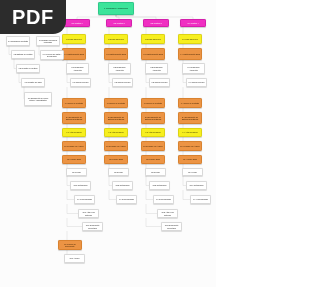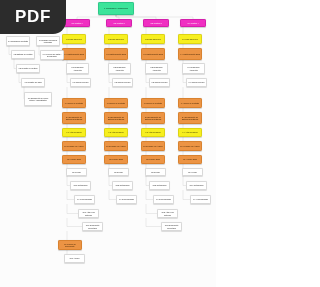--- a/index.html
+++ b/index.html
@@ -30,21 +30,21 @@
   .n-orange{background:#ec9444;border:0.4px solid #d9822f;color:#3d2100;box-shadow:0 0.3px 0.8px rgba(0,0,0,0.16);}
 
   .pdf-badge{
     position:absolute;left:0;top:0;width:66px;height:34px;
     background:#2c2c2c;
     border-bottom-right-radius:13px;
     display:flex;align-items:center;justify-content:center;
     z-index:50;
   }
   .pdf-badge .pdf-text{
-    color:#ffffff;font-size:17px;font-weight:bold;letter-spacing:0.6px;
+    color:#ffffff;font-size:20px;font-weight:bold;letter-spacing:0.6px;
     font-family:"Liberation Sans","DejaVu Sans",sans-serif;
   }
 </style>
 </head>
 <body>
 
 <div id="canvas">
 
   <svg class="links" viewBox="0 0 216 287" preserveAspectRatio="none">
     <g id="link-group" fill="none" stroke="#cfcfcf" stroke-width="0.4">

